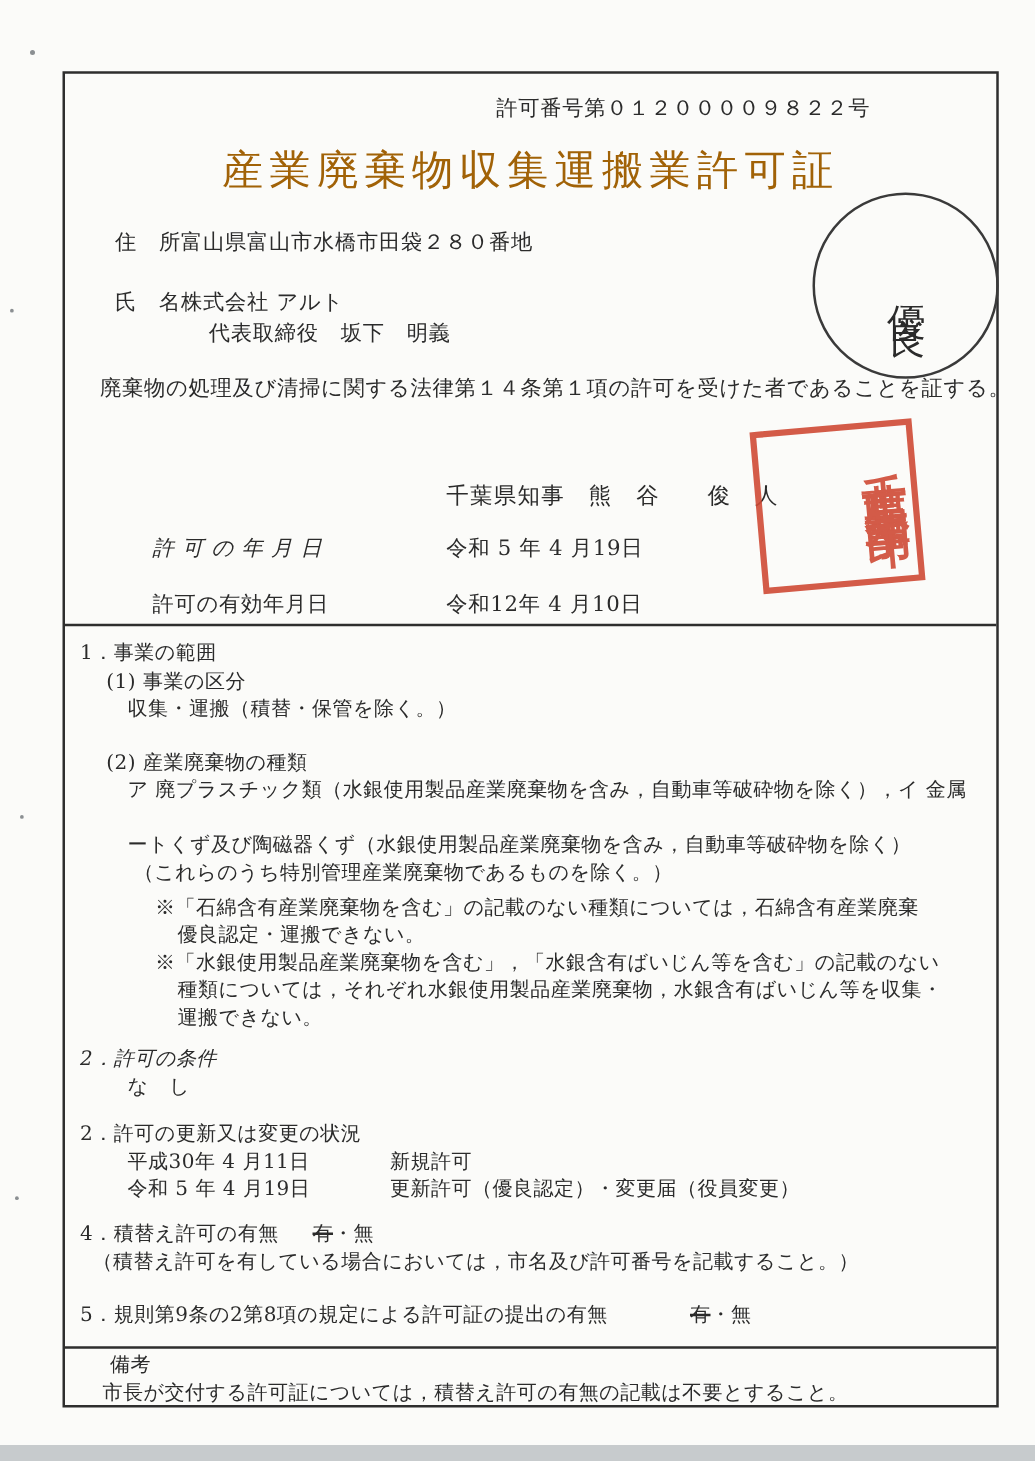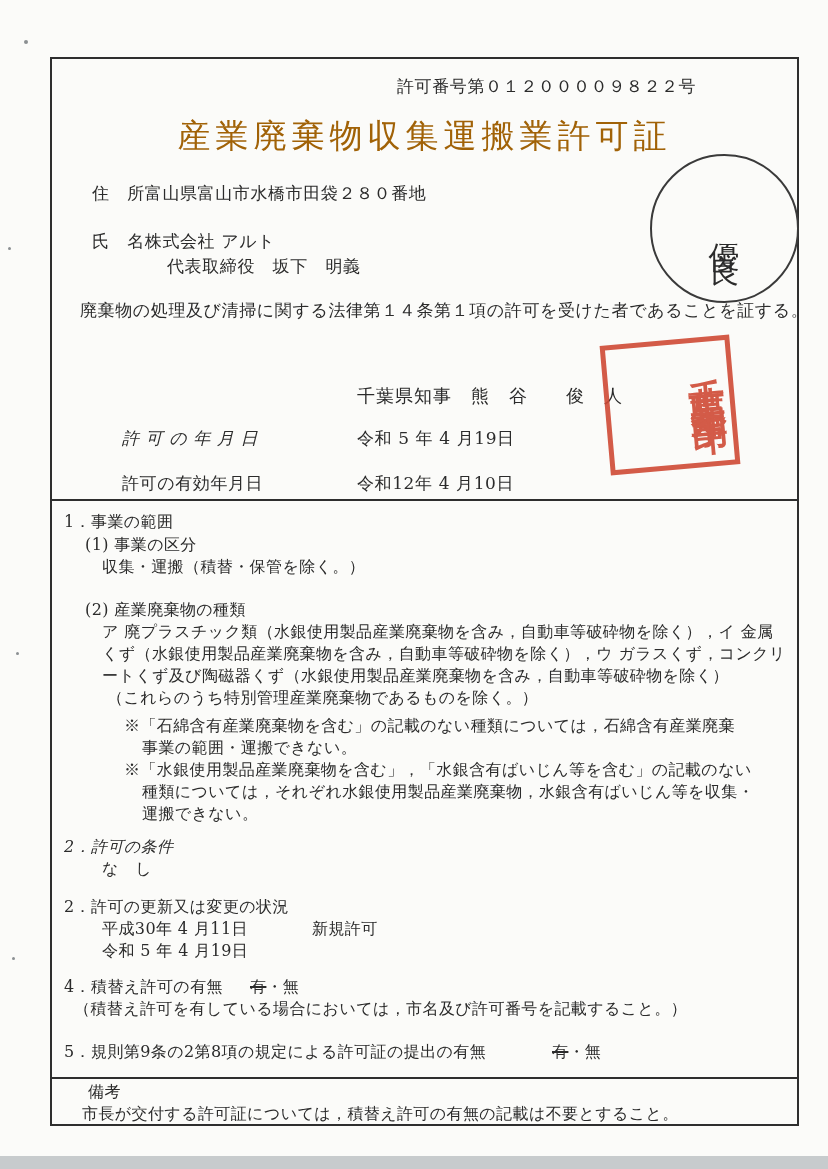--- a/index.html
+++ b/index.html
@@ -85,41 +85,41 @@
   <div class="abs fs17" style="left:305px;top:413px;">令和12年 4 月10日</div>
 
   <div class="divider" style="top:440px;"></div>
 
   <div class="abs fs16" style="left:12px;top:453px;">1．事業の範囲</div>
   <div class="abs fs16" style="left:33px;top:476px;">(1) 事業の区分</div>
   <div class="abs fs16" style="left:50px;top:498px;">収集・運搬（積替・保管を除く。）</div>
 
   <div class="abs fs16" style="left:33px;top:541px;">(2) 産業廃棄物の種類</div>
   <div class="abs fs16" style="left:50px;top:563px;">ア 廃プラスチック類（水銀使用製品産業廃棄物を含み，自動車等破砕物を除く），イ 金属</div>
-  <div class="abs fs16" style="left:50px;top:585px;">くず（水銀使用製品産業廃棄物を含み，自動車等破砕物を除く），ウ ガラスくず，コンクリ</div>
   <div class="abs fs16" style="left:50px;top:607px;">ートくず及び陶磁器くず（水銀使用製品産業廃棄物を含み，自動車等破砕物を除く）</div>
   <div class="abs fs16" style="left:55px;top:629px;">（これらのうち特別管理産業廃棄物であるものを除く。）</div>
 
   <div class="abs fs16" style="left:72px;top:657px;">※「石綿含有産業廃棄物を含む」の記載のない種類については，石綿含有産業廃棄</div>
-  <div class="abs fs16" style="left:90px;top:679px;">事業の範囲・運搬できない。</div>
+  <div class="abs fs16" style="left:90px;top:679px;">優良認定・運搬できない。</div>
   <div class="abs fs16" style="left:90px;top:723px;">種類については，それぞれ水銀使用製品産業廃棄物，水銀含有ばいじん等を収集・</div>
   <div class="abs fs16" style="left:72px;top:701px;">※「水銀使用製品産業廃棄物を含む」，「水銀含有ばいじん等を含む」の記載のない</div>
   <div class="abs fs16" style="left:90px;top:745px;">運搬できない。</div>
 
   <div class="abs fs16" style="left:12px;top:778px;font-style:italic;">2．許可の条件</div>
   <div class="abs fs16" style="left:50px;top:800px;">な　し</div>
 
   <div class="abs fs16" style="left:12px;top:838px;">2．許可の更新又は変更の状況</div>
   <div class="abs fs16" style="left:50px;top:860px;">
     <span>平成30年 4 月11日</span>
   </div>
   <div class="abs fs16" style="left:260px;top:860px;">新規許可</div>
   <div class="abs fs16" style="left:50px;top:882px;">
     <span>令和 5 年 4 月19日</span>
   </div>
+  <div class="abs fs16" style="left:260px;top:882px;">更新許可（優良認定）・変更届（役員変更）</div>
 
   <div class="abs fs16" style="left:12px;top:918px;">4．積替え許可の有無</div>
   <div class="abs fs16" style="left:198px;top:918px;">
     <span class="struck">有</span><span>・</span><span>無</span>
   </div>
   <div class="abs fs16" style="left:22px;top:940px;">（積替え許可を有している場合においては，市名及び許可番号を記載すること。）</div>
 
   <div class="abs fs16" style="left:12px;top:983px;">5．規則第9条の2第8項の規定による許可証の提出の有無</div>
   <div class="abs fs16" style="left:500px;top:983px;">
     <span class="struck">有</span><span>・</span><span>無</span>

